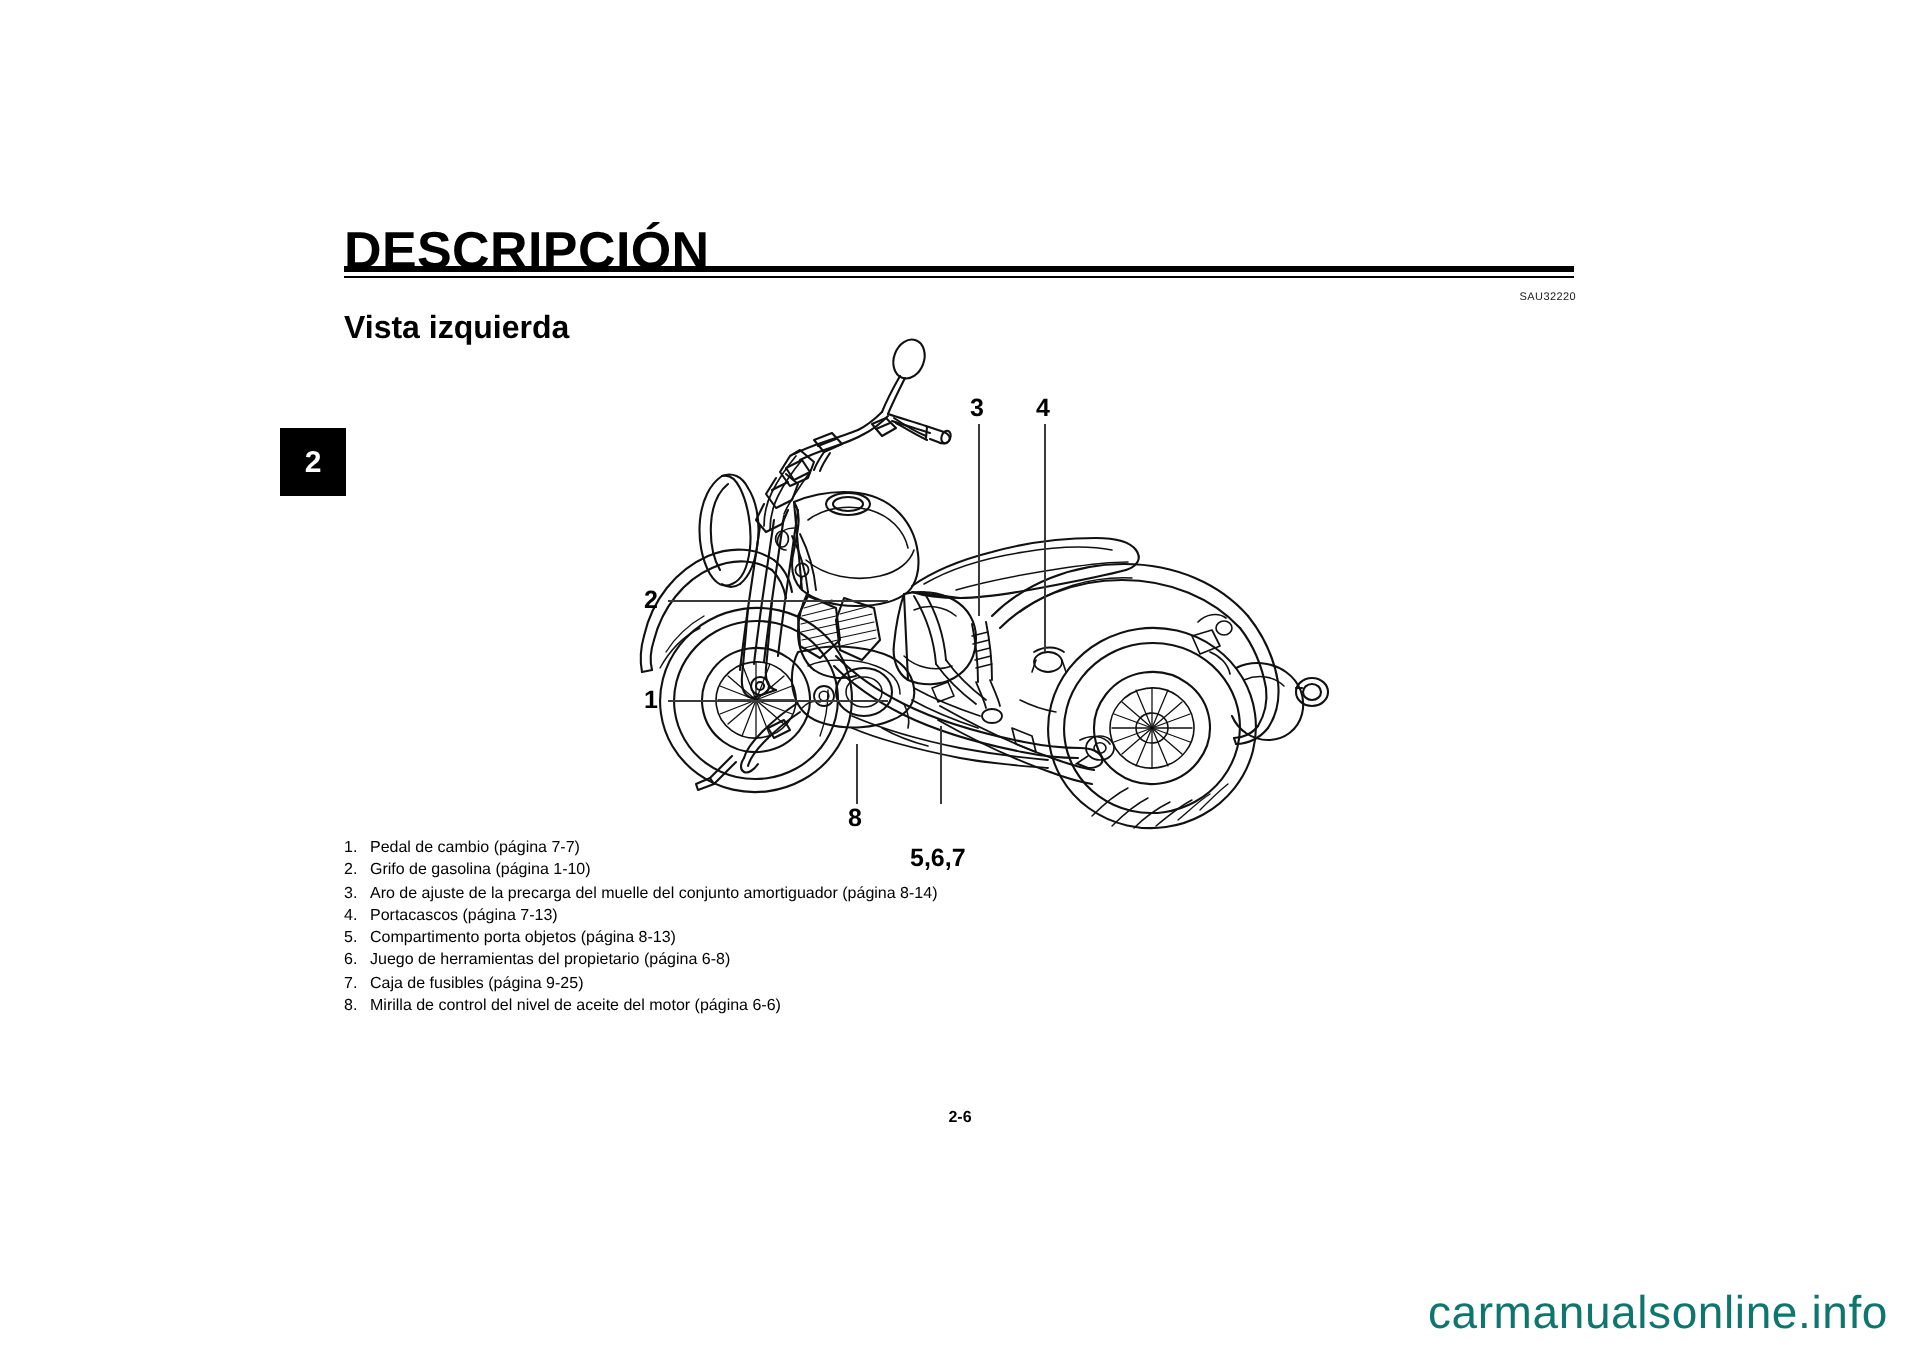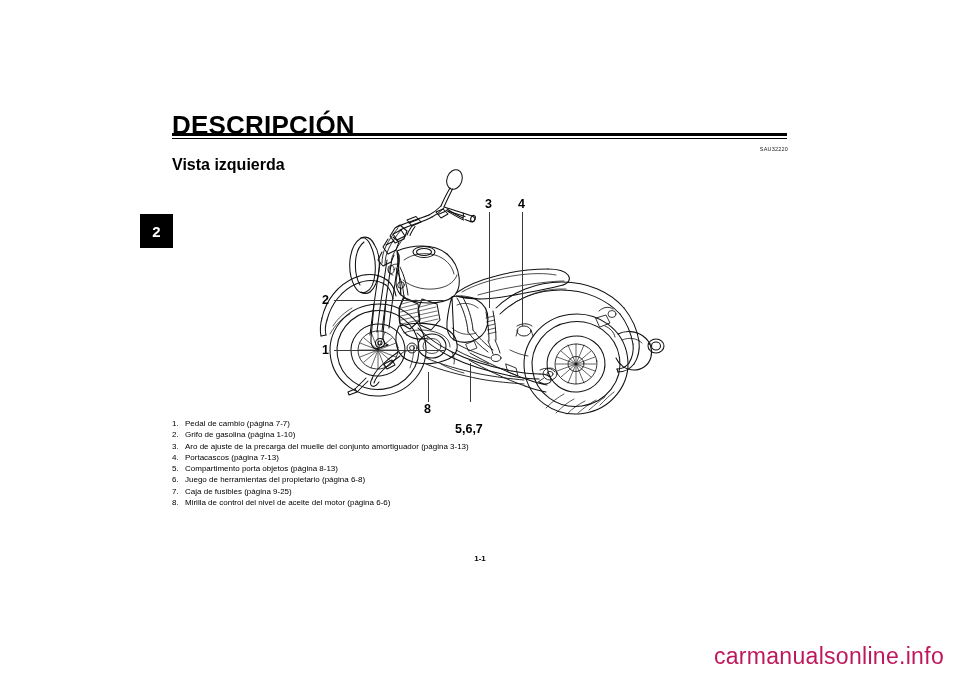--- a/index.html
+++ b/index.html
@@ -156,21 +156,21 @@
     top: 554px;
     text-align: center;
     font-size: 8px;
     font-weight: bold;
   }
   .watermark {
     position: absolute;
     right: 16px;
     bottom: 8px;
     font-size: 23px;
-    color: #be185d;
+    color: #0f766e;
     letter-spacing: 0.3px;
     white-space: nowrap;
   }
 </style>
 </head>
 <body>
 
 <div class="page">
 
   <div class="chapter-tab">2</div>
@@ -462,21 +462,21 @@
     <div class="legend-item">
       <span class="legend-num">1.</span>
       <span class="legend-text">Pedal de cambio (página 7-7)</span>
     </div>
     <div class="legend-item">
       <span class="legend-num">2.</span>
       <span class="legend-text">Grifo de gasolina (página 1-10)</span>
     </div>
     <div class="legend-item">
       <span class="legend-num">3.</span>
-      <span class="legend-text">Aro de ajuste de la precarga del muelle del conjunto amortiguador (página 3-13)</span>
+      <span class="legend-text">Aro de ajuste de la precarga del muelle del conjunto amortiguador (página 8-14)</span>
     </div>
     <div class="legend-item">
       <span class="legend-num">4.</span>
       <span class="legend-text">Portacascos (página 7-13)</span>
     </div>
     <div class="legend-item">
       <span class="legend-num">5.</span>
       <span class="legend-text">Compartimento porta objetos (página 8-13)</span>
     </div>
     <div class="legend-item">
@@ -486,16 +486,16 @@
     <div class="legend-item">
       <span class="legend-num">7.</span>
       <span class="legend-text">Caja de fusibles (página 9-25)</span>
     </div>
     <div class="legend-item">
       <span class="legend-num">8.</span>
       <span class="legend-text">Mirilla de control del nivel de aceite del motor (página 6-6)</span>
     </div>
   </div>
 
-  <div class="page-number">1-1</div>
+  <div class="page-number">2-6</div>
   <div class="watermark">carmanualsonline.info</div>
 
 </div>
 
 </body></html>

